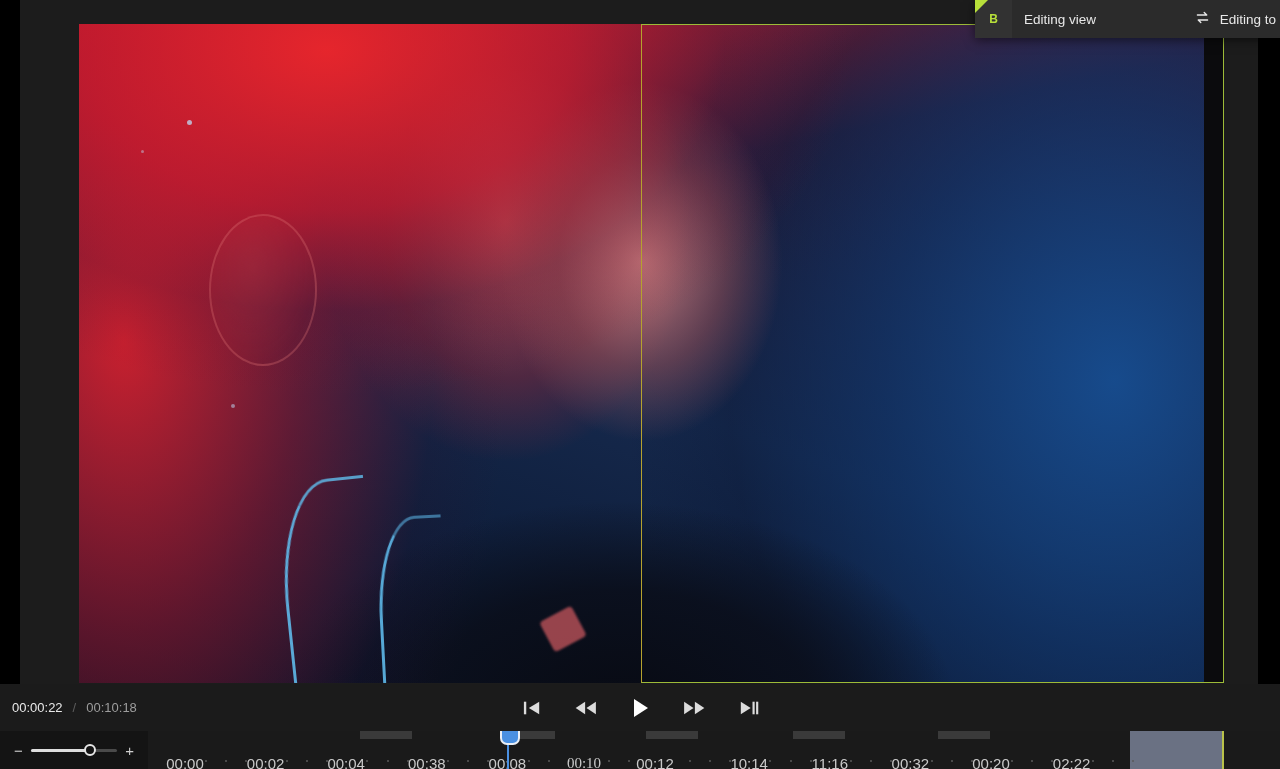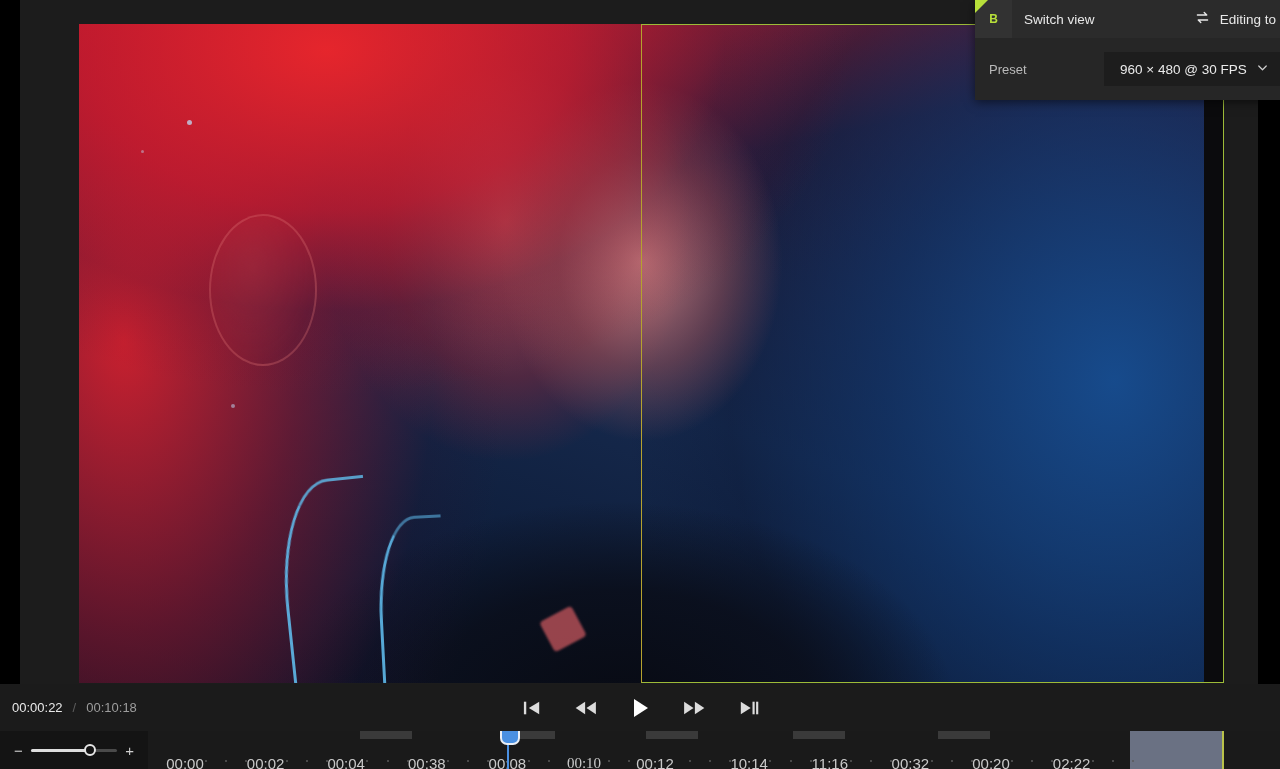--- a/index.html
+++ b/index.html
@@ -189,40 +189,29 @@
       </div>
 
     </div>
   </div>
 
   <div class="tr-panel">
     <div class="tr-head">
       <div class="ab-badge">
         <span>B</span>
       </div>
-      <div class="tr-title">Switch view</div>
+      <div class="tr-title">Editing view</div>
       <div class="tr-switch">
         <span>
           <svg width="17" height="17" viewBox="0 0 20 20" fill="none" stroke="#e8e8e8" stroke-width="1.6" stroke-linecap="round" stroke-linejoin="round">
             <path d="M4 7h11l-3-3"></path>
               <path d="M16 13H5l3 3"></path>
           </svg>
         </span>
         <span>Editing to </span>
-      </div>
-    </div>
-    <div class="tr-body">
-      <div class="tr-label">Preset</div>
-      <div class="tr-select">
-        <span class="val">960 × 480 @ 30 FPS</span>
-        <span>
-          <svg width="15" height="15" viewBox="0 0 20 20" fill="none" stroke="#cfcfcf" stroke-width="1.6" stroke-linecap="round" stroke-linejoin="round">
-              <path d="M5 8l5 5 5-5"></path>
-            </svg>
-        </span>
       </div>
     </div>
   </div>
 
   <div class="transport">
     <div class="tc">
       <span class="cur">00:00:22</span>
       <span class="sep">/</span>
       <span class="tot">00:10:18</span>
     </div>

